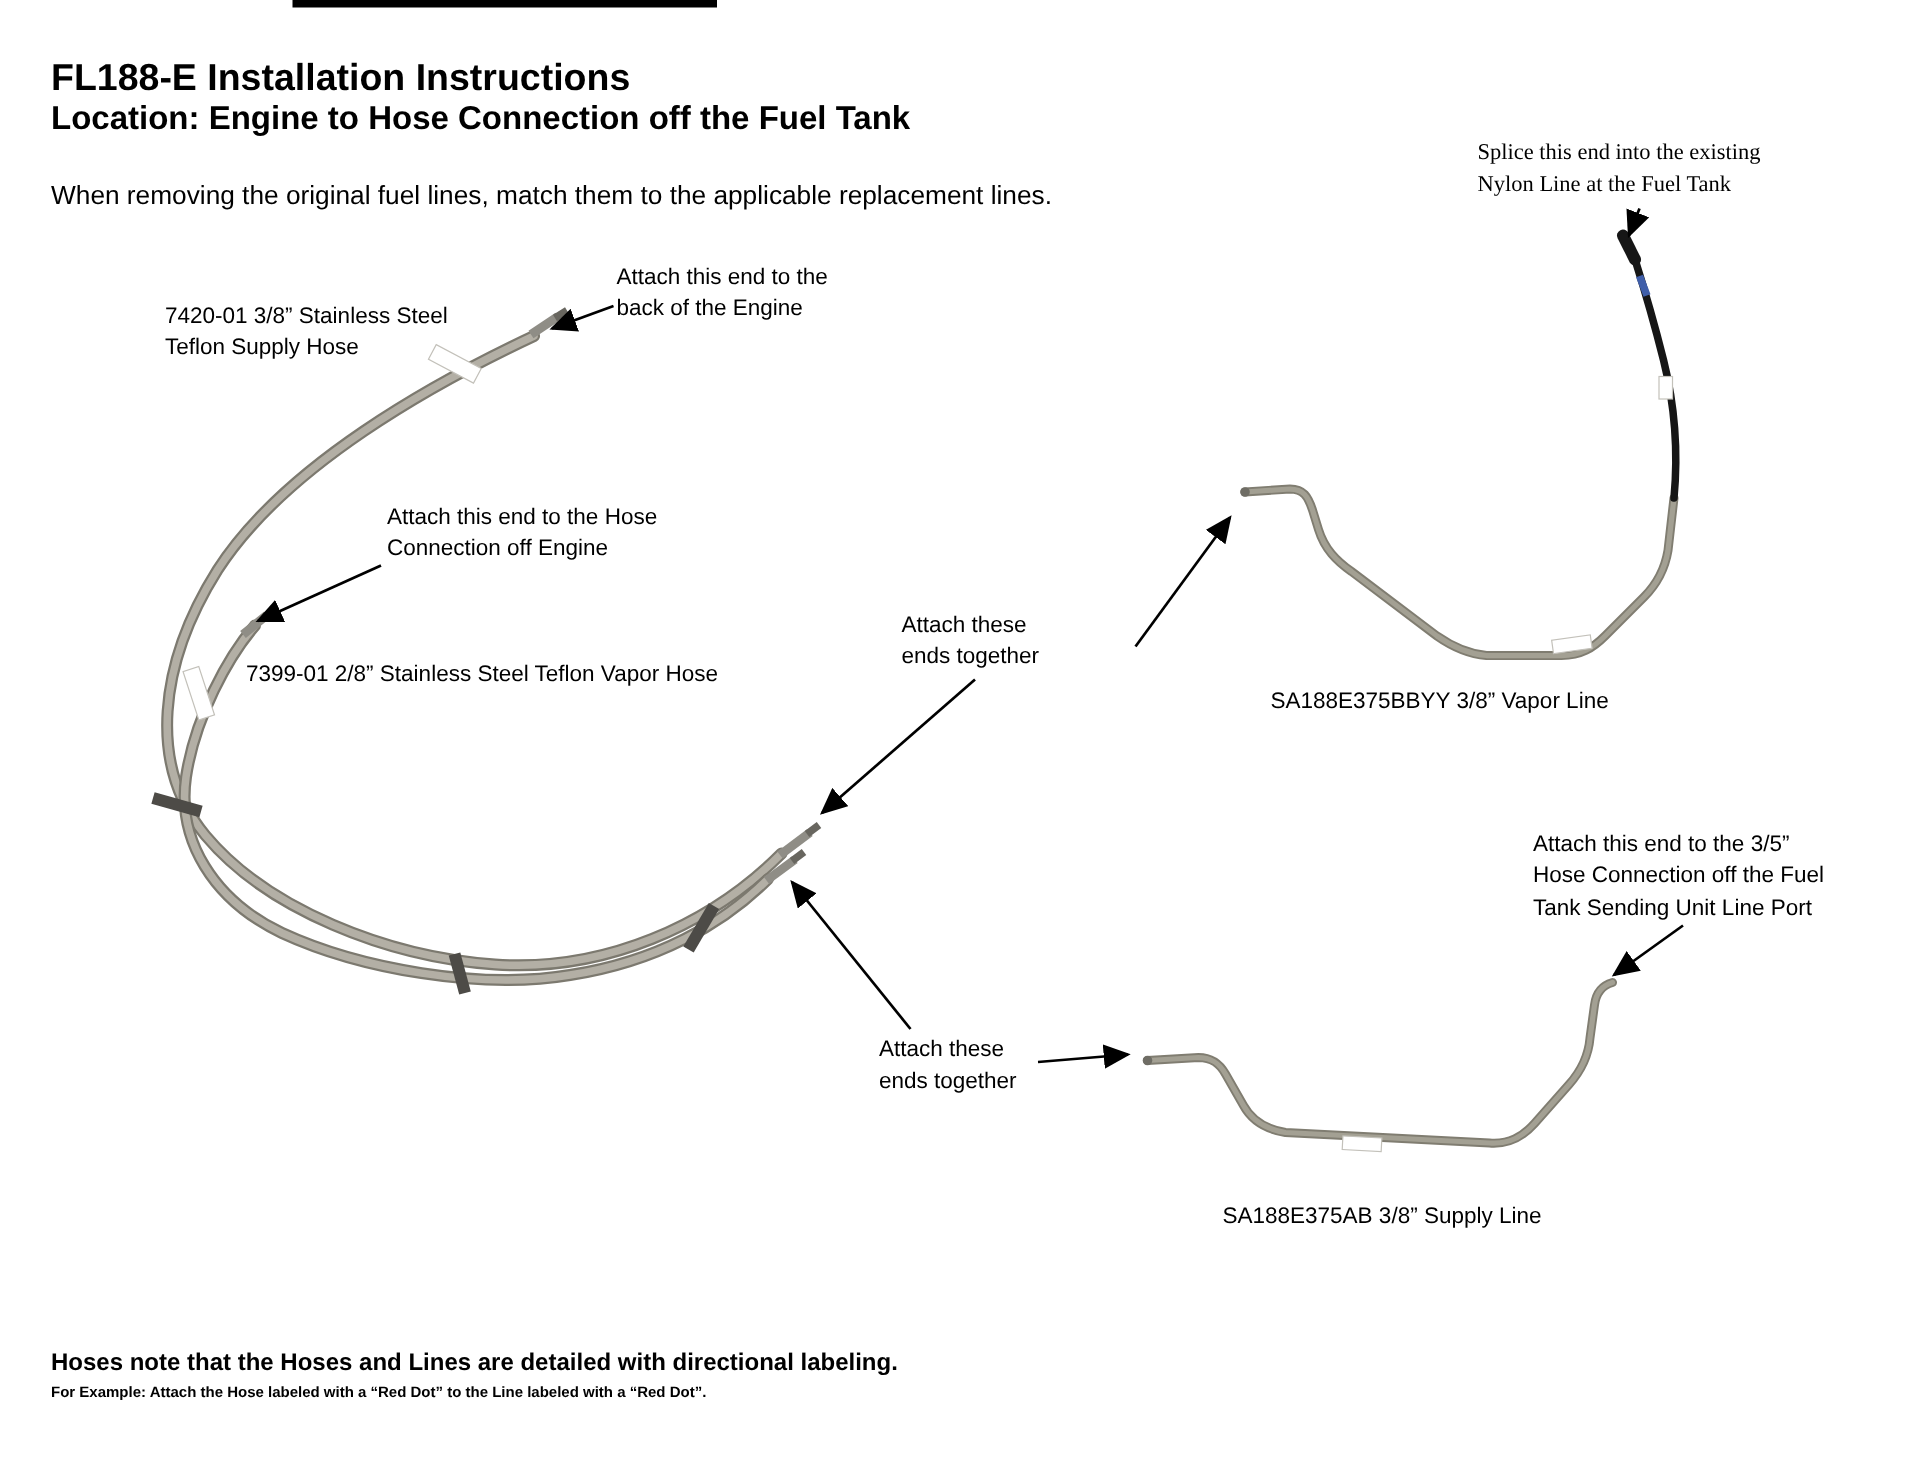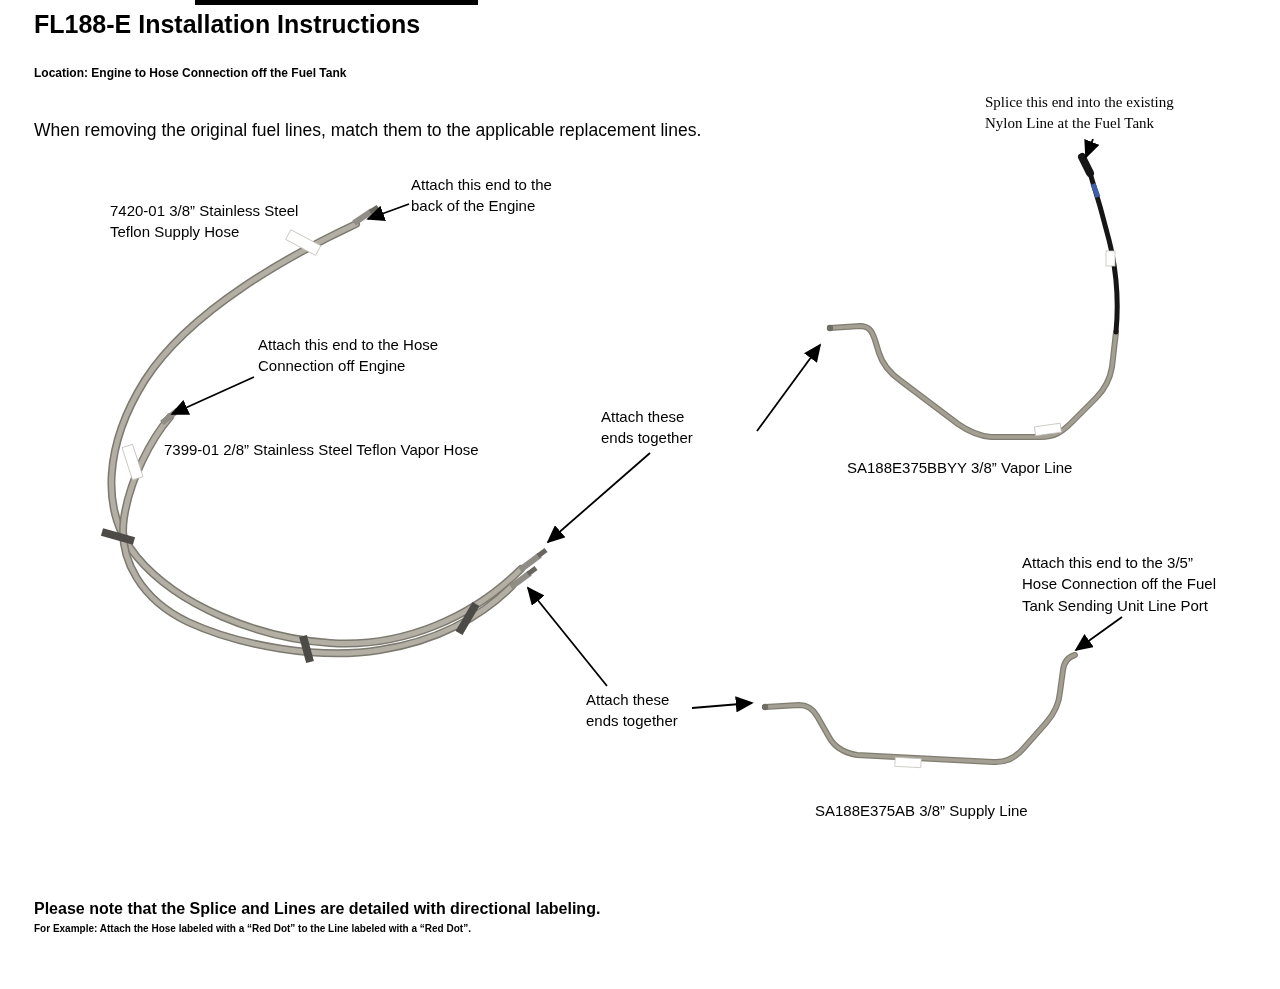--- a/index.html
+++ b/index.html
@@ -2,22 +2,22 @@
 <html style="--hose: #b3afa5; --hose-edge: #7c796f; --line: #a3a093; --line-edge: #807d71; --nylon: #161616; --clamp: #4d4b47; --fitting: #8f8d86; --arrow: #000000; --tag: #ffffff;"><head>
 <meta charset="utf-8">
 <style>
   html,body{margin:0;padding:0;}
   body{
     width:1280px;height:989px;position:relative;background:#ffffff;
     font-family:"Liberation Sans", sans-serif;color:#000;overflow:hidden;
   }
   .abs{position:absolute;}
   .crop-bar{left:195px;top:0;width:283px;height:5px;background:#000;}
-  .title{left:34px;top:10px;font-size:25px;font-weight:bold;margin:0;text-align:center;}
-  .subtitle{left:34px;top:66px;font-size:12px;font-weight:bold;}
+  .title{left:34px;top:38px;font-size:25px;font-weight:bold;margin:0;text-align:center;}
+  .subtitle{left:34px;top:66px;font-size:22px;font-weight:bold;}
   .instruction{left:34px;top:120px;font-size:17.5px;font-weight:normal;}
   .label{font-size:15px;line-height:1.42;white-space:pre-line;}
   .cap-splice{left:985px;top:92px;font-family:Liberation Serif, serif;}
   .cap-engine-back{left:411px;top:174px;}
   .cap-supply-hose{left:110px;top:200px;}
   .cap-hose-conn{left:258px;top:334px;}
   .cap-vapor-hose{left:164px;top:439px;}
   .cap-attach-top{left:601px;top:406px;}
   .cap-vapor-line{left:847px;top:457px;text-align:center;}
   .cap-fuel-tank{left:1022px;top:552px;}
@@ -121,16 +121,16 @@
   <div class="abs label cap-attach-top">Attach these
 ends together</div>
   <div class="abs label cap-vapor-line">SA188E375BBYY 3/8” Vapor Line</div>
   <div class="abs label cap-fuel-tank">Attach this end to the 3/5”
 Hose Connection off the Fuel
 Tank Sending Unit Line Port</div>
   <div class="abs label cap-attach-bottom">Attach these
 ends together</div>
   <div class="abs label cap-supply-line">SA188E375AB 3/8” Supply Line</div>
 
-  <div class="abs note1">Please note that the Splice and Lines are detailed with directional labeling.</div>
+  <div class="abs note1">Hoses note that the Hoses and Lines are detailed with directional labeling.</div>
   <div class="abs note2">For Example: Attach the Hose labeled with a “Red Dot” to the Line labeled with a “Red Dot”.</div>
 
 </div>
 
 </body></html>

